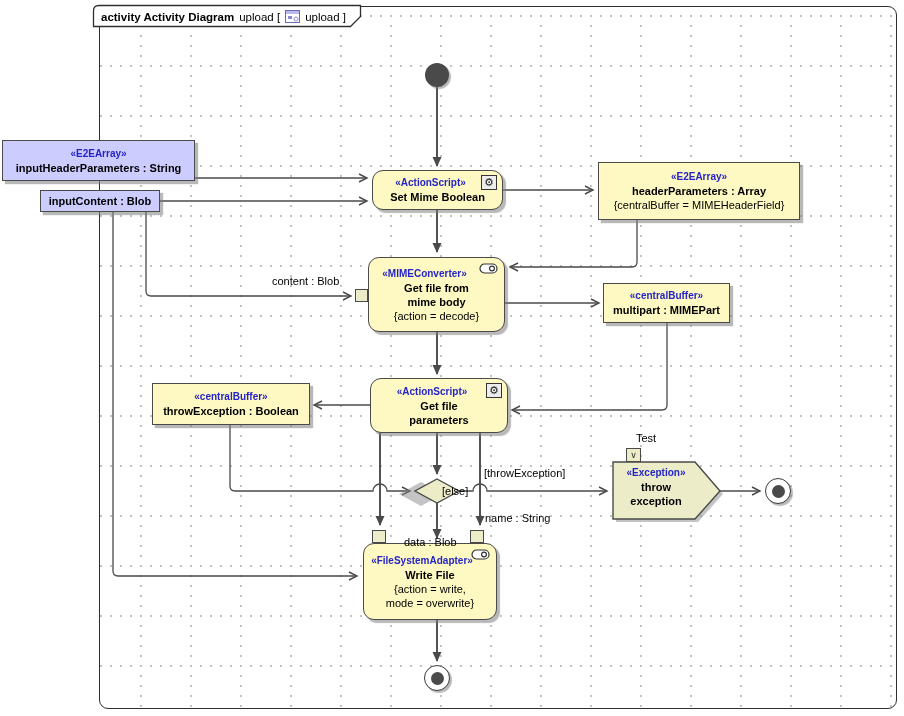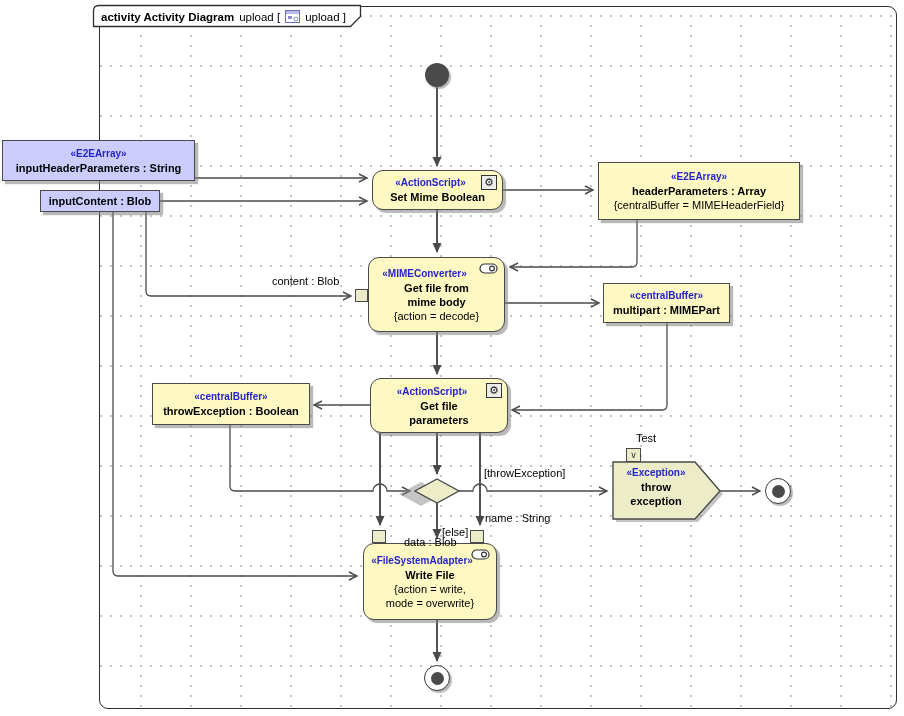--- a/index.html
+++ b/index.html
@@ -194,17 +194,17 @@
   </div>
   <div class="pin" style="left:372px; top:530px; width:14px;"></div>
   <div class="pin" style="left:470px; top:530px; width:14px;"></div>
 
   <div class="final-outer" style="left:424px; top:665px;">
     <div class="final-inner"></div>
   </div>
 
   <div class="elabel" style="left:272px; top:275px; width:80px; text-align:left;">content : Blob</div>
   <div class="elabel" style="left:484px; top:467px;">[throwException]</div>
-  <div class="elabel" style="left:442px; top:526px;">[else]</div>
+  <div class="elabel" style="left:442px; top:485px;">[else]</div>
   <div class="elabel" style="left:404px; top:512px;margin-top:24px;">data : Blob</div>
   <div class="elabel" style="left:485px; top:512px;">name : String</div>
 
 </div>
 
 </body></html>

